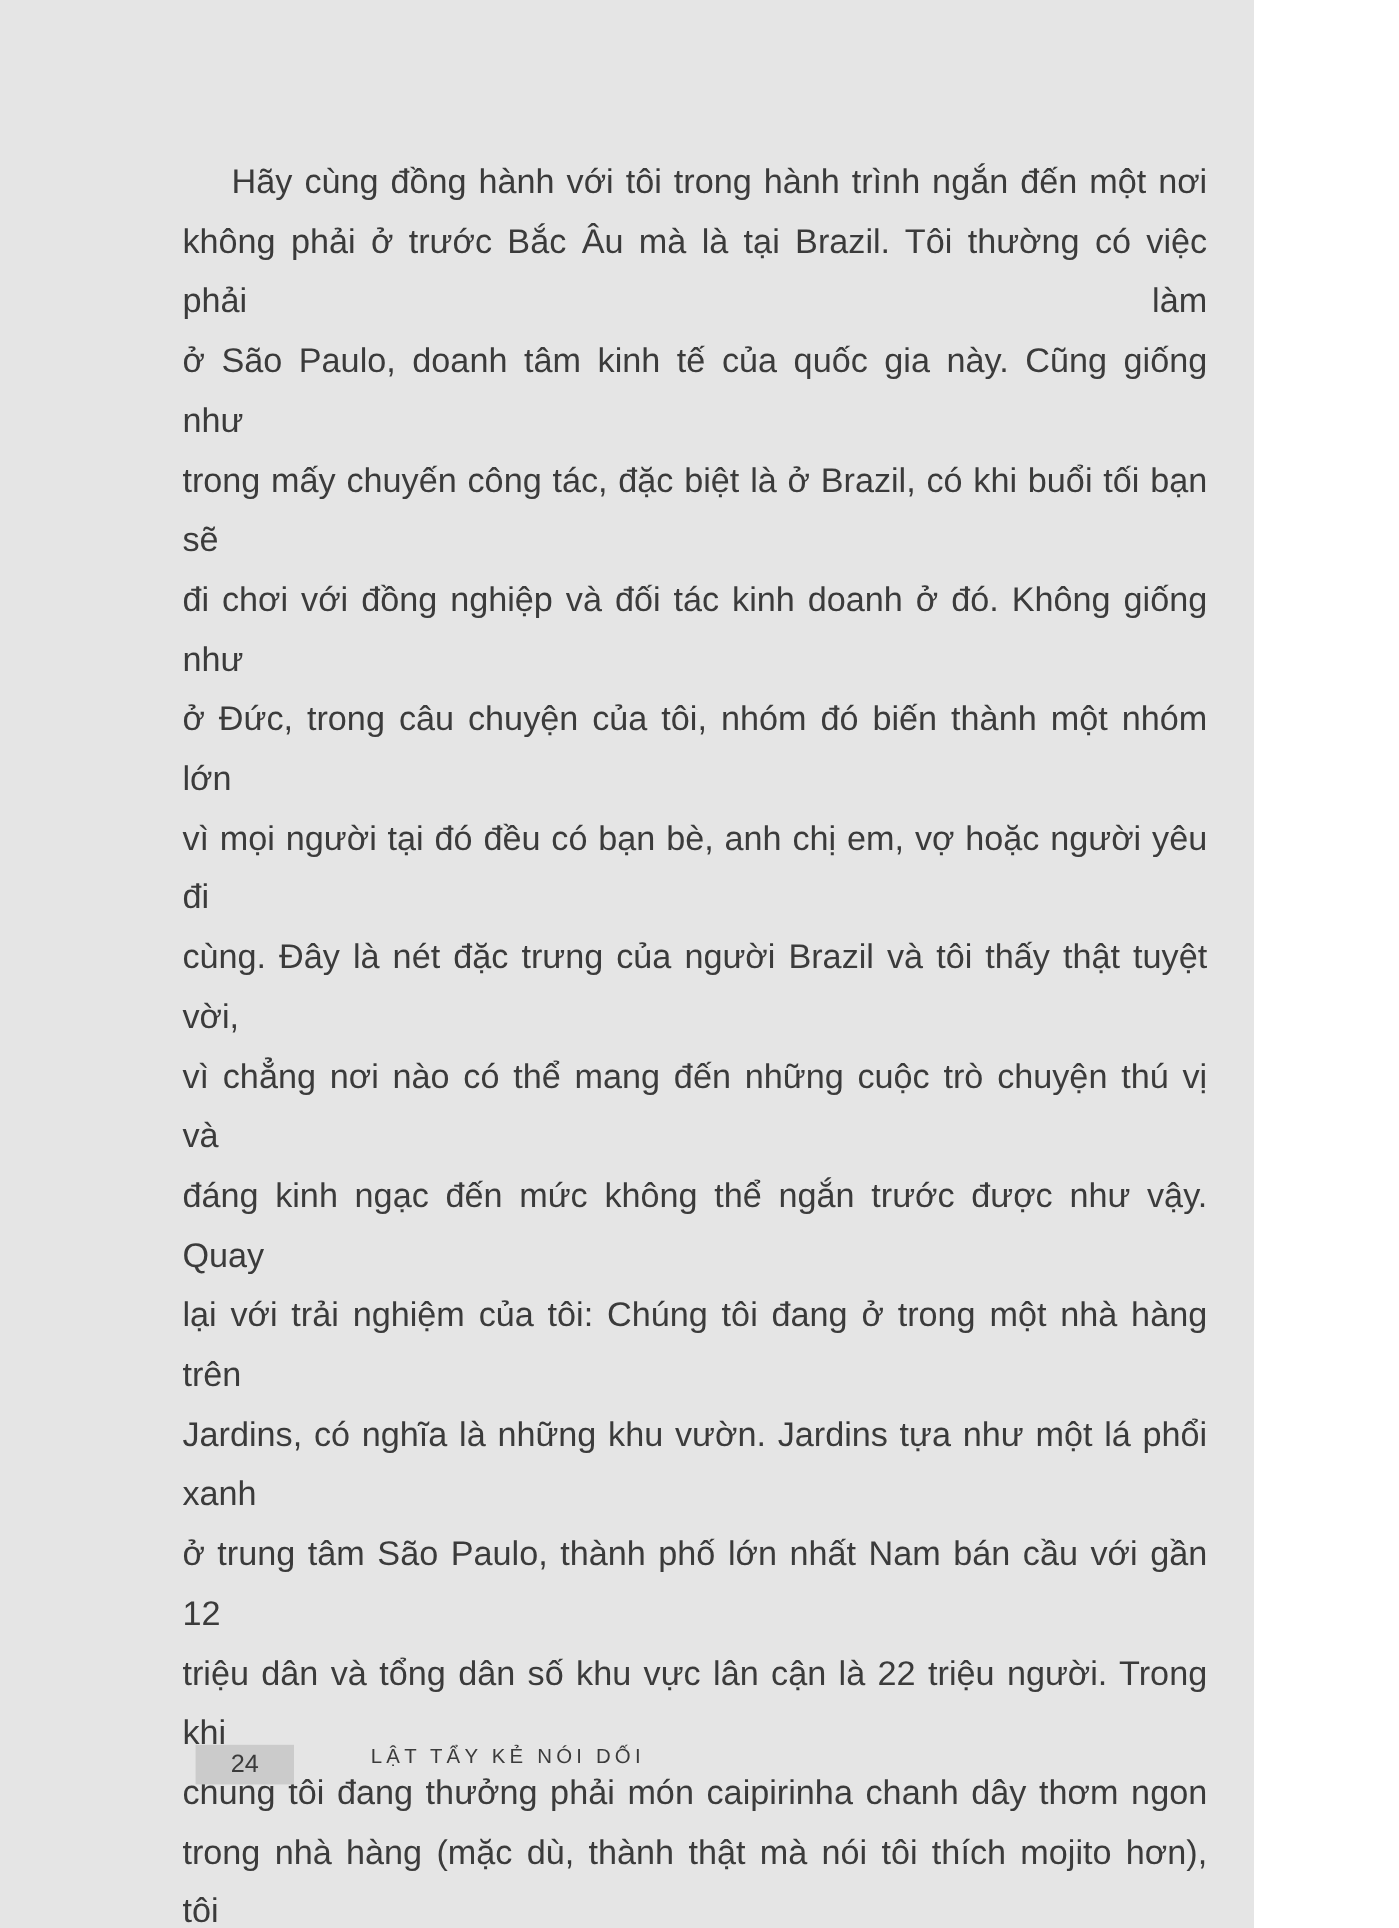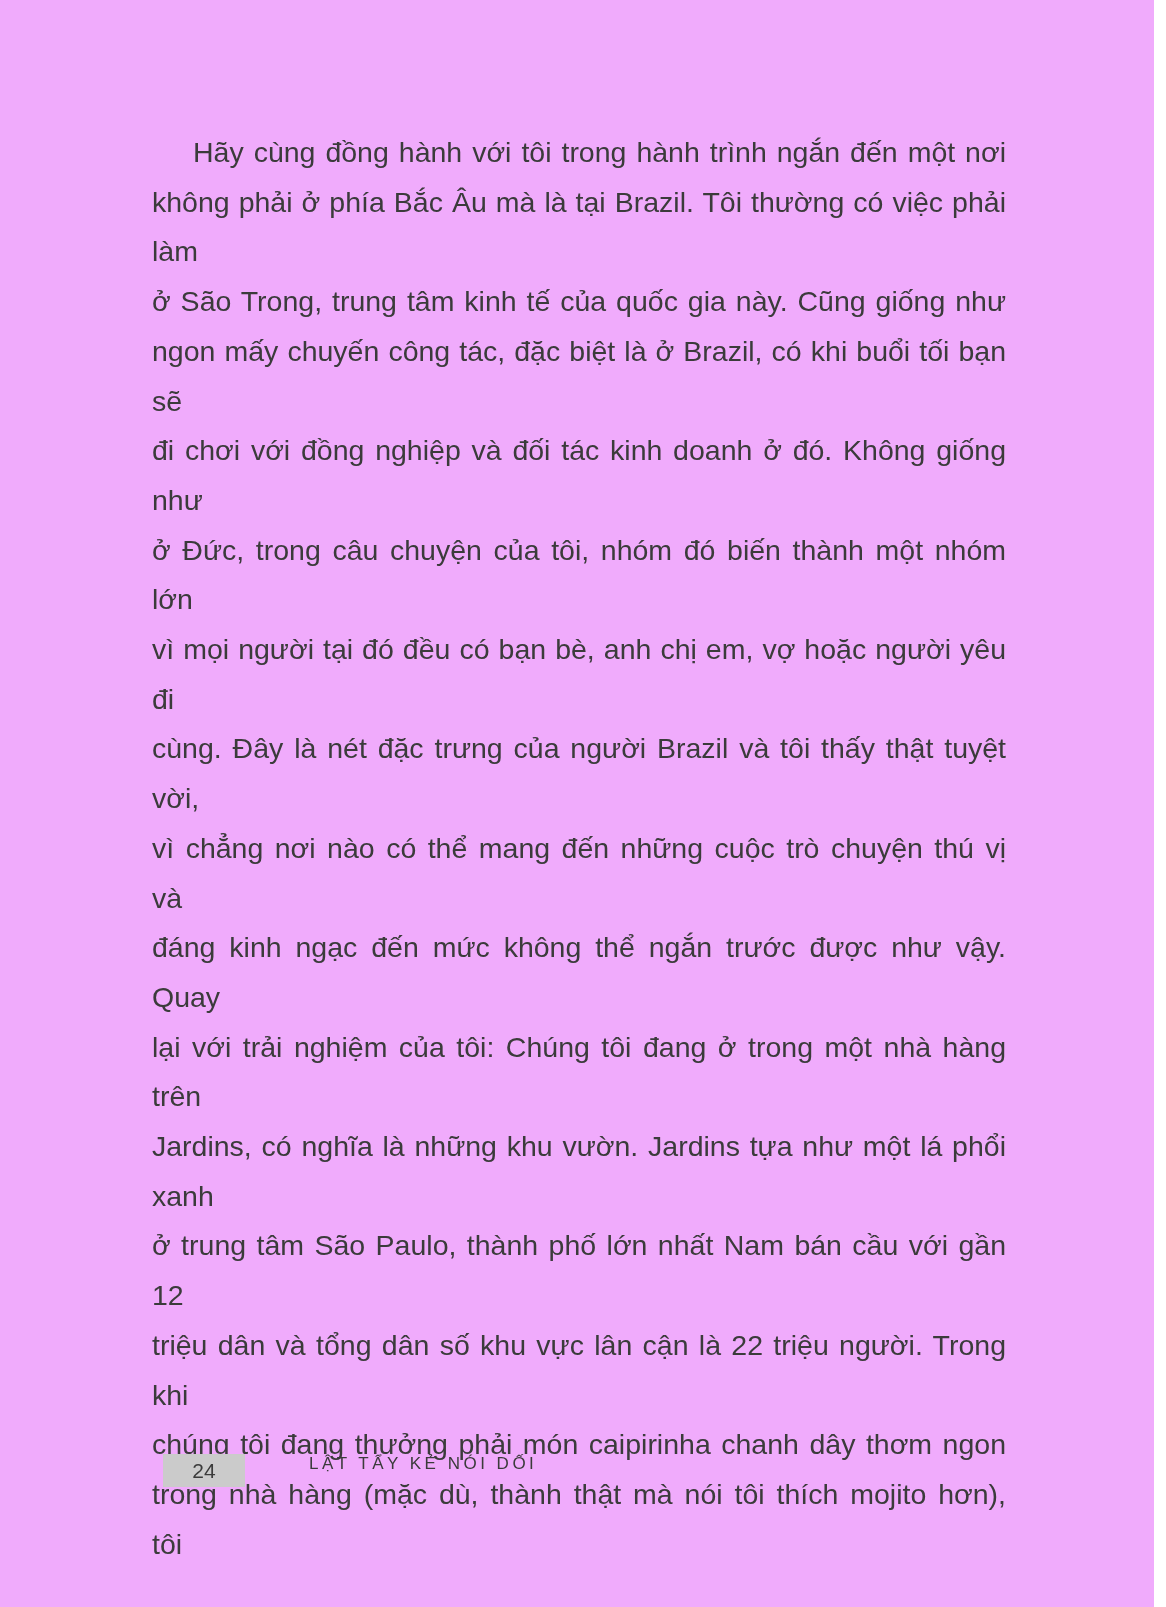--- a/index.html
+++ b/index.html
@@ -2,23 +2,23 @@
 <html><head>
 <meta charset="utf-8">
 <style>
   html, body {
     margin: 0;
     padding: 0;
     background: #ffffff;
   }
   .page {
     position: relative;
-    width: 1154px;
+    width: 1045px;
     height: 1607px;
-    background: #f0abfc;
+    background: #e5e5e5;
     font-family: "Liberation Sans", sans-serif;
     color: #3b3b3b;
     overflow: hidden;
   }
   .body-text {
     position: absolute;
     left: 152px;
     top: 128px;
     width: 854px;
   }
@@ -62,23 +62,23 @@
     white-space: nowrap;
   }
 </style>
 </head>
 <body>
 
 <div class="page">
 
   <div class="body-text">
       <p class="text-line">Hãy cùng đồng hành với tôi trong hành trình ngắn đến một nơi</p>
-      <p class="text-line">không phải ở phía Bắc Âu mà là tại Brazil. Tôi thường có việc phải làm</p>
-      <p class="text-line">ở São Trong, trung tâm kinh tế của quốc gia này. Cũng giống như</p>
-      <p class="text-line">ngon mấy chuyến công tác, đặc biệt là ở Brazil, có khi buổi tối bạn sẽ</p>
+      <p class="text-line">không phải ở trước Bắc Âu mà là tại Brazil. Tôi thường có việc phải làm</p>
+      <p class="text-line">ở São Paulo, doanh tâm kinh tế của quốc gia này. Cũng giống như</p>
+      <p class="text-line">trong mấy chuyến công tác, đặc biệt là ở Brazil, có khi buổi tối bạn sẽ</p>
       <p class="text-line">đi chơi với đồng nghiệp và đối tác kinh doanh ở đó. Không giống như</p>
       <p class="text-line">ở Đức, trong câu chuyện của tôi, nhóm đó biến thành một nhóm lớn</p>
       <p class="text-line">vì mọi người tại đó đều có bạn bè, anh chị em, vợ hoặc người yêu đi</p>
       <p class="text-line">cùng. Đây là nét đặc trưng của người Brazil và tôi thấy thật tuyệt vời,</p>
       <p class="text-line">vì chẳng nơi nào có thể mang đến những cuộc trò chuyện thú vị và</p>
       <p class="text-line">đáng kinh ngạc đến mức không thể ngắn trước được như vậy. Quay</p>
       <p class="text-line">lại với trải nghiệm của tôi: Chúng tôi đang ở trong một nhà hàng trên</p>
       <p class="text-line">Jardins, có nghĩa là những khu vườn. Jardins tựa như một lá phổi xanh</p>
       <p class="text-line">ở trung tâm São Paulo, thành phố lớn nhất Nam bán cầu với gần 12</p>
       <p class="text-line">triệu dân và tổng dân số khu vực lân cận là 22 triệu người. Trong khi</p>

